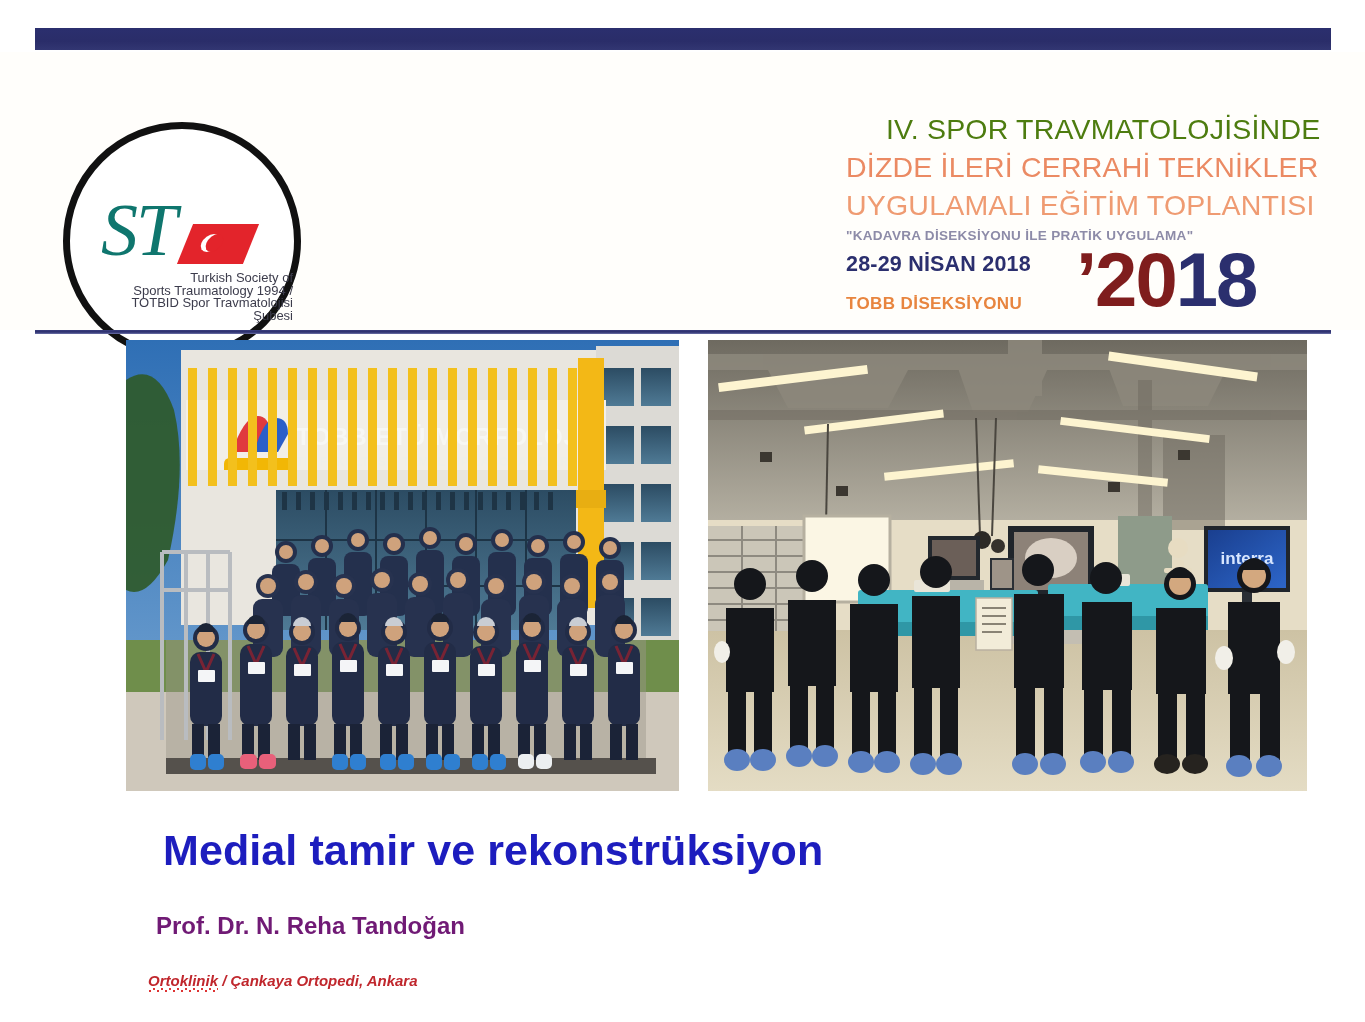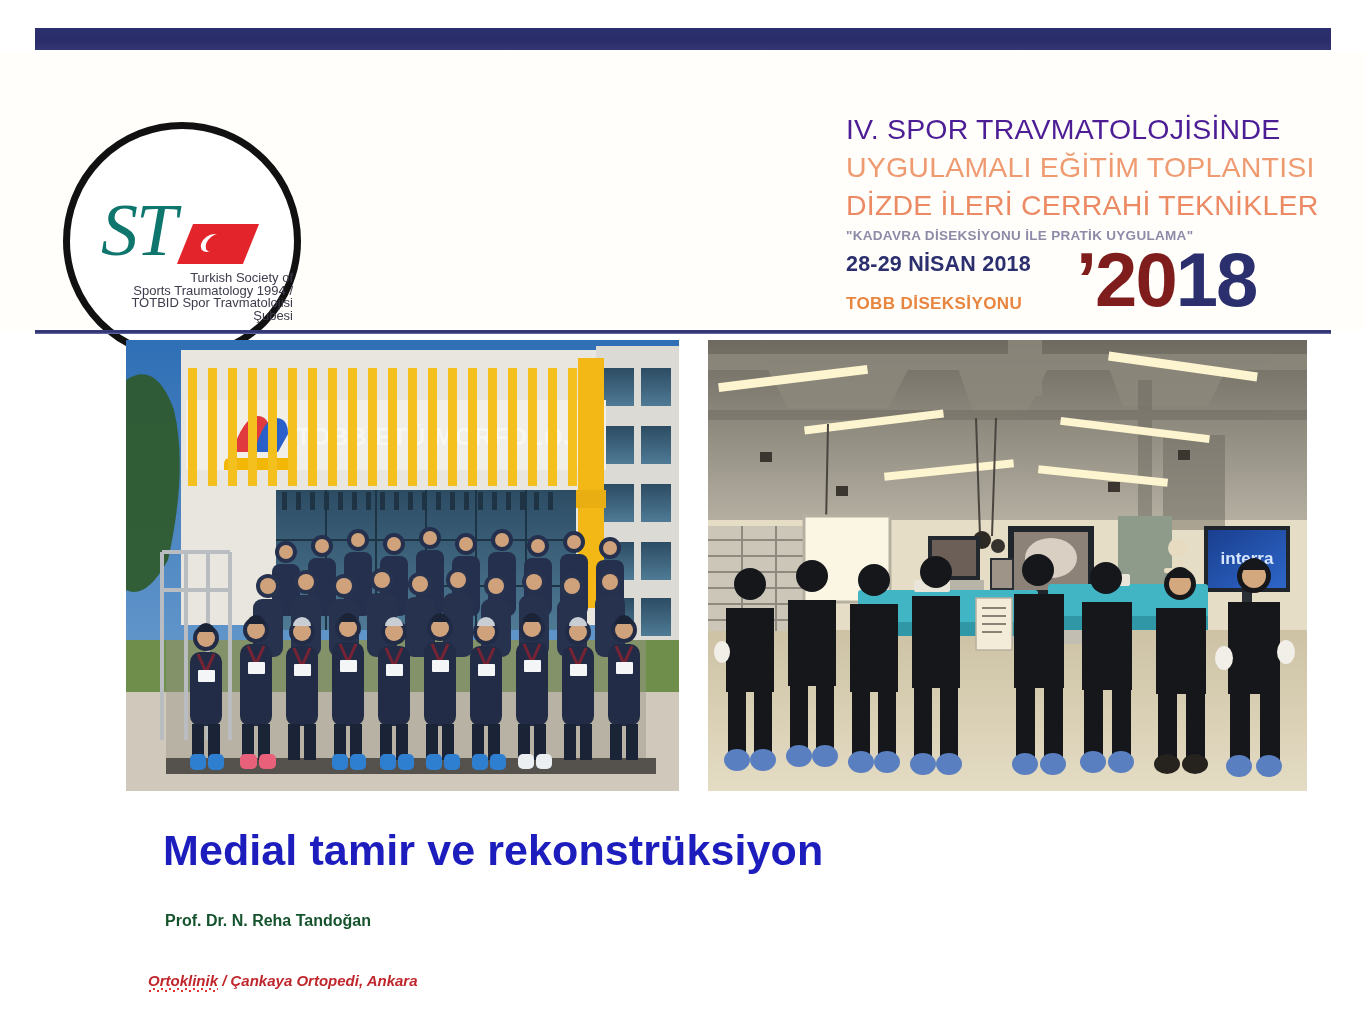--- a/index.html
+++ b/index.html
@@ -128,21 +128,21 @@
     width: 470px;
   }
   .event-line {
     font-size: 28.5px;
     font-weight: 400;
     letter-spacing: 0.2px;
     line-height: 38px;
     white-space: nowrap;
     font-family: "Liberation Sans", sans-serif;
   }
-  .event-line.l1 { color: #4c1d95; }
+  .event-line.l1 { color: #4d7c0f; margin-left: 40px; }
   .event-line.l2 { color: #eb8a63; }
   .event-line.l3 { color: #ef9b72; }
 
   .event-sub {
     margin-top: 4px;
     font-size: 13.5px;
     font-weight: 700;
     color: #8d8ba8;
     letter-spacing: 0.3px;
     white-space: nowrap;
@@ -204,25 +204,25 @@
     left: 163px;
     top: 826px;
     font-size: 43px;
     font-weight: 700;
     color: #1d1dbe;
     letter-spacing: 0.1px;
     white-space: nowrap;
   }
   .presenter {
     position: absolute;
-    left: 165px;
+    left: 156px;
     top: 912px;
-    font-size: 16px;
+    font-size: 24px;
     font-weight: 700;
-    color: #14532d;
+    color: #701a75;
     white-space: nowrap;
   }
   .affiliation {
     position: absolute;
     left: 148px;
     top: 972px;
     font-size: 15px;
     font-weight: 700;
     font-style: italic;
     color: #c0272d;
@@ -260,22 +260,22 @@
     <div class="logo-caption">
       <div>Turkish Society of</div>
       <div>Sports Traumatology 1994 /</div>
       <div>TOTBID Spor Travmatolojisi</div>
       <div>Şubesi</div>
     </div>
   </div>
 
   <div class="event-block">
     <div class="event-line l1">IV. SPOR TRAVMATOLOJİSİNDE</div>
+    <div class="event-line l2">DİZDE İLERİ CERRAHİ TEKNİKLER</div>
     <div class="event-line l3">UYGULAMALI EĞİTİM TOPLANTISI</div>
-    <div class="event-line l2">DİZDE İLERİ CERRAHİ TEKNİKLER</div>
     <div class="event-sub">"KADAVRA DİSEKSİYONU İLE PRATİK UYGULAMA"</div>
 
     <div class="event-bottom">
       <div class="event-date">28-29 NİSAN 2018</div>
       <div class="event-uni">TOBB DİSEKSİYONU</div>
       <div class="big-year">
         <span class="yr-a">’20</span><span class="yr-b">18</span>
       </div>
     </div>
   </div>

